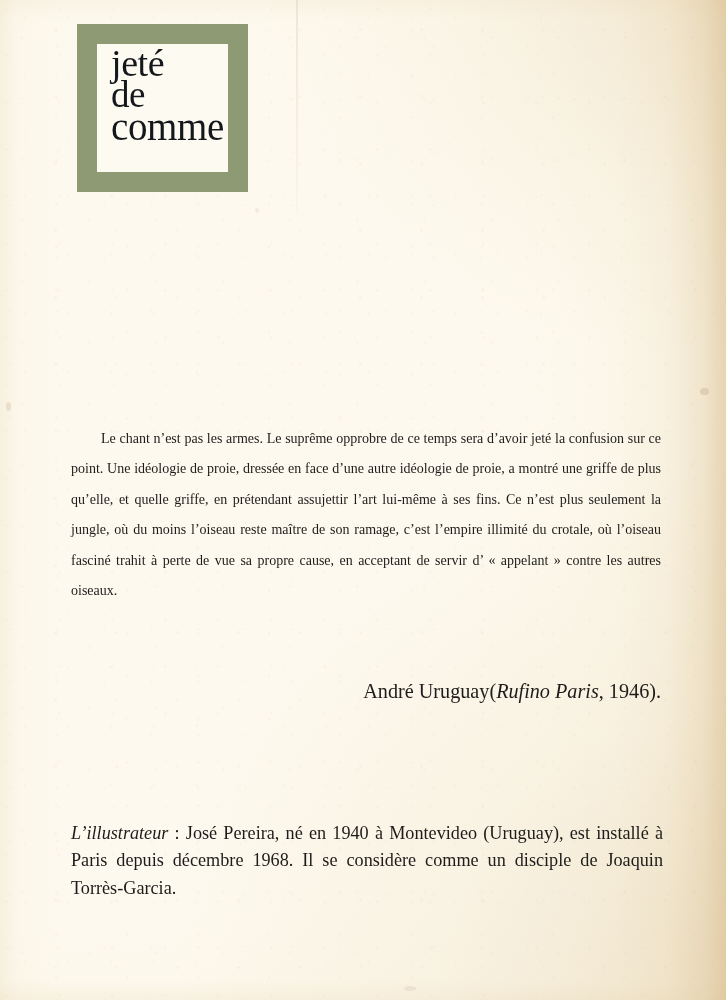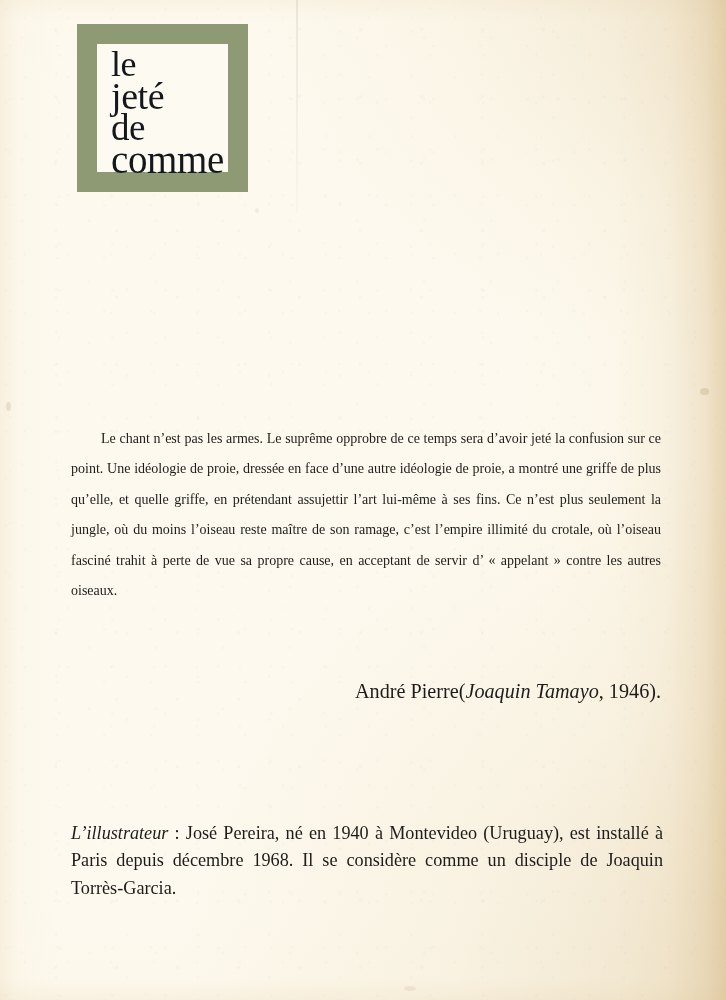--- a/index.html
+++ b/index.html
@@ -168,33 +168,32 @@
   <div class="grain"></div>
   <div class="fold"></div>
   <div class="blemish b1"></div>
   <div class="blemish b2"></div>
   <div class="blemish b3"></div>
   <div class="blemish b4"></div>
   <div class="blemish b5"></div>
 
   <div class="logo">
     <div class="logo-inner">
-      <span class="logo-line l1">le</span>
       <span class="logo-line l2">jeté</span>
       <span class="logo-line l3">de</span>
       <span class="logo-line l4">comme</span>
     </div>
   </div>
 
   <div class="quote">
     <p>Le chant n’est pas les armes. Le suprême opprobre de ce temps sera d’avoir jeté la confusion sur ce point. Une idéologie de proie, dressée en face d’une autre idéologie de proie, a montré une griffe de plus qu’elle, et quelle griffe, en prétendant assujettir l’art lui-même à ses fins. Ce n’est plus seulement la jungle, où du moins l’oiseau reste maître de son ramage, c’est l’empire illimité du crotale, où l’oiseau fasciné trahit à perte de vue sa propre cause, en acceptant de servir d’ « appelant » contre les autres oiseaux.</p>
   </div>
 
   <div class="attribution">
-    <span>André Pierre</span><span>(</span><span class="work">Joaquin Tamayo</span><span>, </span><span>1946</span><span>).</span>
+    <span>André Uruguay</span><span>(</span><span class="work">Rufino Paris</span><span>, </span><span>1946</span><span>).</span>
   </div>
 
   <div class="credits">
     <p class="credit-block">
       <span class="role">L’illustrateur</span><span> : </span><span>José Pereira, né en 1940 à Montevideo (Uruguay), est installé à Paris depuis décembre 1968. Il se considère comme un disciple de Joaquin Torrès-Garcia.</span>
     </p>
   </div>
 
 </div>
 

